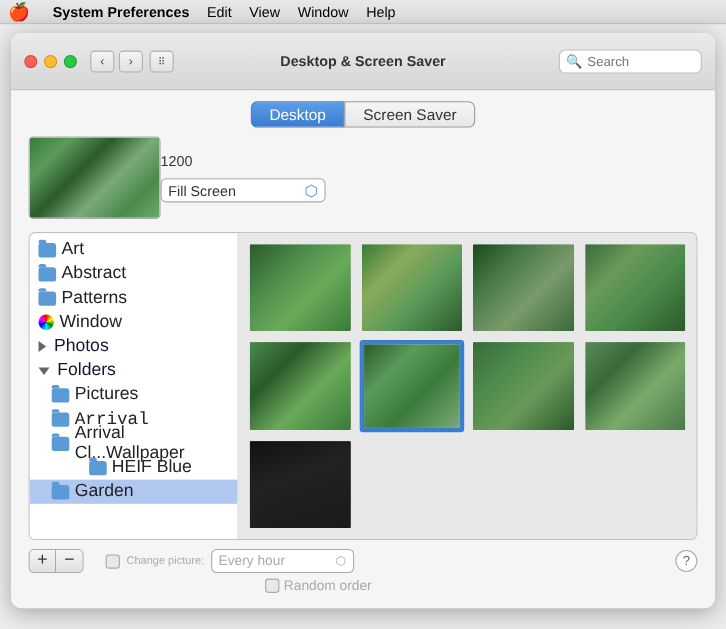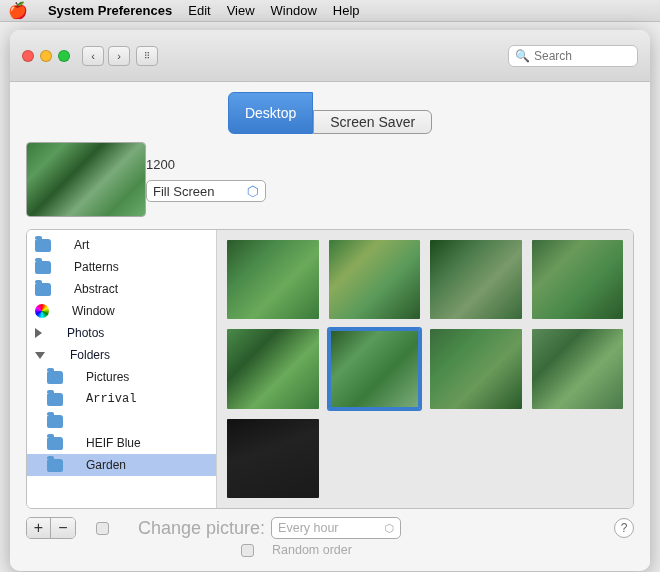--- a/index.html
+++ b/index.html
@@ -153,21 +153,20 @@
     .seg-btn.active {
       background: linear-gradient(to bottom, #5a9de8, #3a7cce);
       color: white;
       border-color: #3a7cce;
     }
     .seg-btn:first-child {
       border-radius: 6px 0 0 6px;
     }
     .seg-btn:last-child {
       border-radius: 0 6px 6px 0;
-      margin-top: 18px;
     }
 
     
     .main-content {
       display: flex;
       flex-direction: column;
       padding: 0 16px 10px 16px;
       background: #f5f5f5;
     }
 
@@ -200,21 +199,21 @@
       font-size: 13px;
       color: #333;
     }
     .fill-dropdown {
       display: flex;
       align-items: center;
       background: white;
       border: 1px solid #aaa;
       border-radius: 5px;
       padding: 2px 6px;
-      width: 120px;
+      width: 150px;
       height: 22px;
       cursor: pointer;
       justify-content: space-between;
       font-size: 13px;
       color: #333;
     }
     .dropdown-arrow {
       color: #5a8de0;
       font-size: 14px;
     }
@@ -237,22 +236,22 @@
       background: white;
       border-right: 1px solid #d0d0d0;
       overflow-y: auto;
       padding: 4px 0;
     }
     .sidebar-item {
       display: flex;
       align-items: center;
       padding: 2px 8px;
       cursor: pointer;
-      gap: 23px;
-      font-size: 12px;
+      gap: 5px;
+      font-size: 16px;
       color: #222;
       height: 22px;
     }
     .sidebar-item.selected {
       background: #b0c8f0;
     }
     .sidebar-item.section-header {
       font-weight: 400;
       color: #0f172a;
     }
@@ -381,23 +380,22 @@
       height: 13px;
       border: 1px solid #aaa;
       border-radius: 3px;
       background: white;
       flex-shrink: 0;
     }
     .checkbox.disabled {
       background: #e8e8e8;
     }
     .change-label {
-      font-size: 18px;
+      font-size: 10px;
       color: #333;
-      margin-left: 23px;
     }
     .change-label.disabled { color: #aaa; }
 
     .every-hour-dropdown {
       display: flex;
       align-items: center;
       background: white;
       border: 1px solid #aaa;
       border-radius: 5px;
       padding: 2px 6px;
@@ -446,20 +444,21 @@
     <div class="traffic-lights">
       <div class="traffic-light red"></div>
       <div class="traffic-light yellow"></div>
       <div class="traffic-light green"></div>
     </div>
     <div class="nav-buttons">
       <div class="nav-btn">‹</div>
       <div class="nav-btn">›</div>
     </div>
     <div class="grid-btn">⠿</div>
+    <div class="titlebar-title">Desktop &amp; Screen Saver</div>
     <div class="search-box">
       <span class="search-icon-char">🔍</span>
       <input class="search-input" type="text" placeholder="Search" style="">
     </div>
   </div>
 
   <div class="segment-control">
     <button class="seg-btn active">Desktop</button>
     <button class="seg-btn">Screen Saver</button>
   </div>
@@ -484,26 +483,26 @@
       <div class="sidebar">
 
         <div class="sidebar-item">
           <div class="folder-icon blue"></div>
           <span>Art</span>
         </div>
 
 
         <div class="sidebar-item">
           <div class="folder-icon blue"></div>
+          <span>Abstract</span>
+        </div>
+
+        <div class="sidebar-item">
+          <div class="folder-icon blue"></div>
           <span>Patterns</span>
-        </div>
-
-        <div class="sidebar-item">
-          <div class="folder-icon blue"></div>
-          <span>Abstract</span>
         </div>
 
         <div class="sidebar-item">
           <div class="colors-icon"></div>
           <span>Window</span>
         </div>
 
         <div class="sidebar-item section-header">
           <span class="triangle-right"></span>
           <span>Photos</span>
@@ -519,24 +518,25 @@
           <span>Pictures</span>
         </div>
 
         <div class="sidebar-item" style="padding-left: 20px; font-family: Liberation Mono, monospace;">
           <div class="folder-icon blue"></div>
           <span>Arrival</span>
         </div>
 
         <div class="sidebar-item" style="padding-left: 20px;">
           <div class="folder-icon blue"></div>
-        </div>
-
-
-        <div class="sidebar-item" style="padding-left: 20px;">
+          <span>Arrival Cl...Wallpaper</span>
+        </div>
+
+
+        <div class="sidebar-item" style="padding-left: 20px; justify-content: center;">
           <div class="folder-icon blue"></div>
           <span>HEIF Blue</span>
         </div>
 
         <div class="sidebar-item selected" style="padding-left: 20px;">
           <div class="folder-icon blue"></div>
           <span>Garden</span>
         </div>
       </div>
 
@@ -585,19 +585,19 @@
         <span class="change-label disabled">Change picture:</span>
         <div class="every-hour-dropdown">
           <span>Every hour</span>
           <span style="font-size:11px; color:#aaa;">⬡</span>
         </div>
       </div>
 
       <div class="help-btn">?</div>
     </div>
 
-    <div style="display:flex; align-items:center; gap:18px; padding: 0 0 4px 215px;">
+    <div style="display:flex; align-items:center; gap:4px; padding: 0 0 4px 215px;">
       <div class="checkbox disabled"></div>
       <span class="random-label">Random order</span>
     </div>
 
   </div>
 </div>
 
 </body></html>

